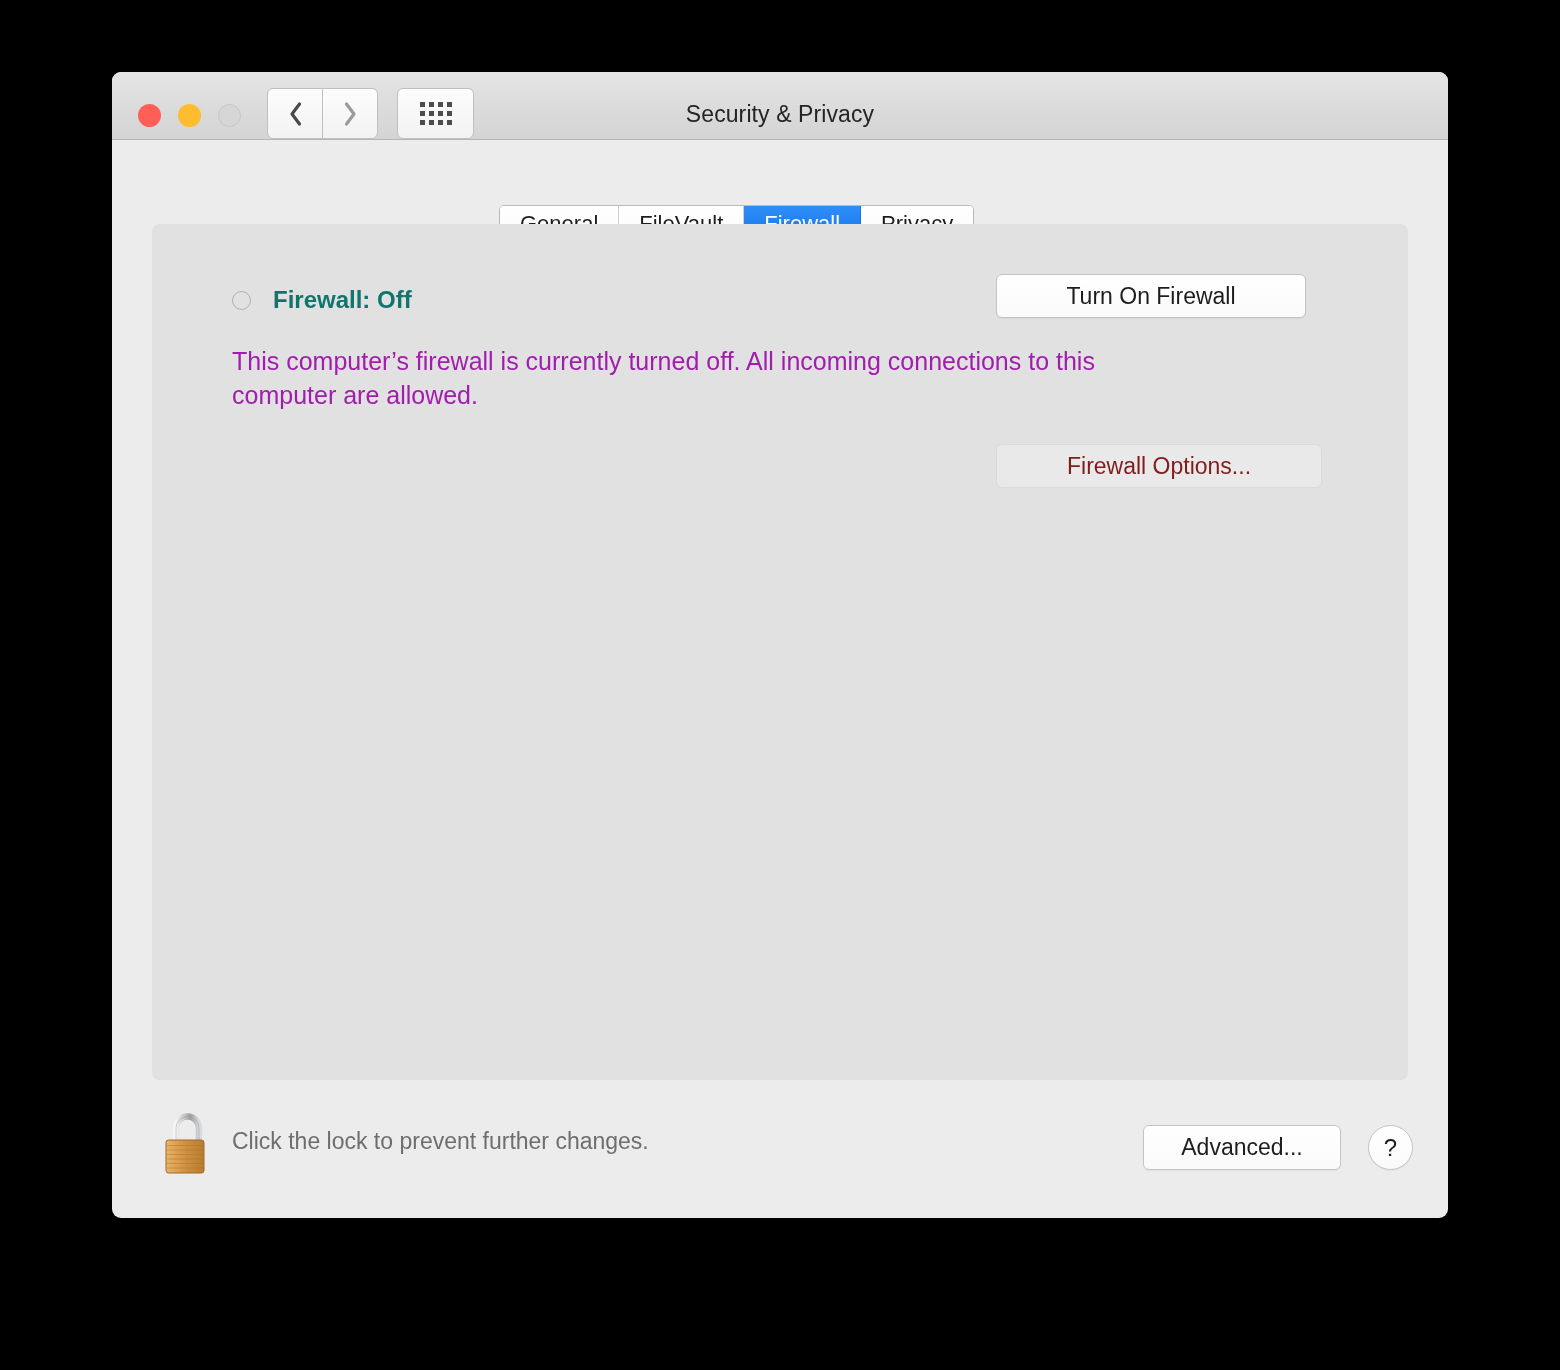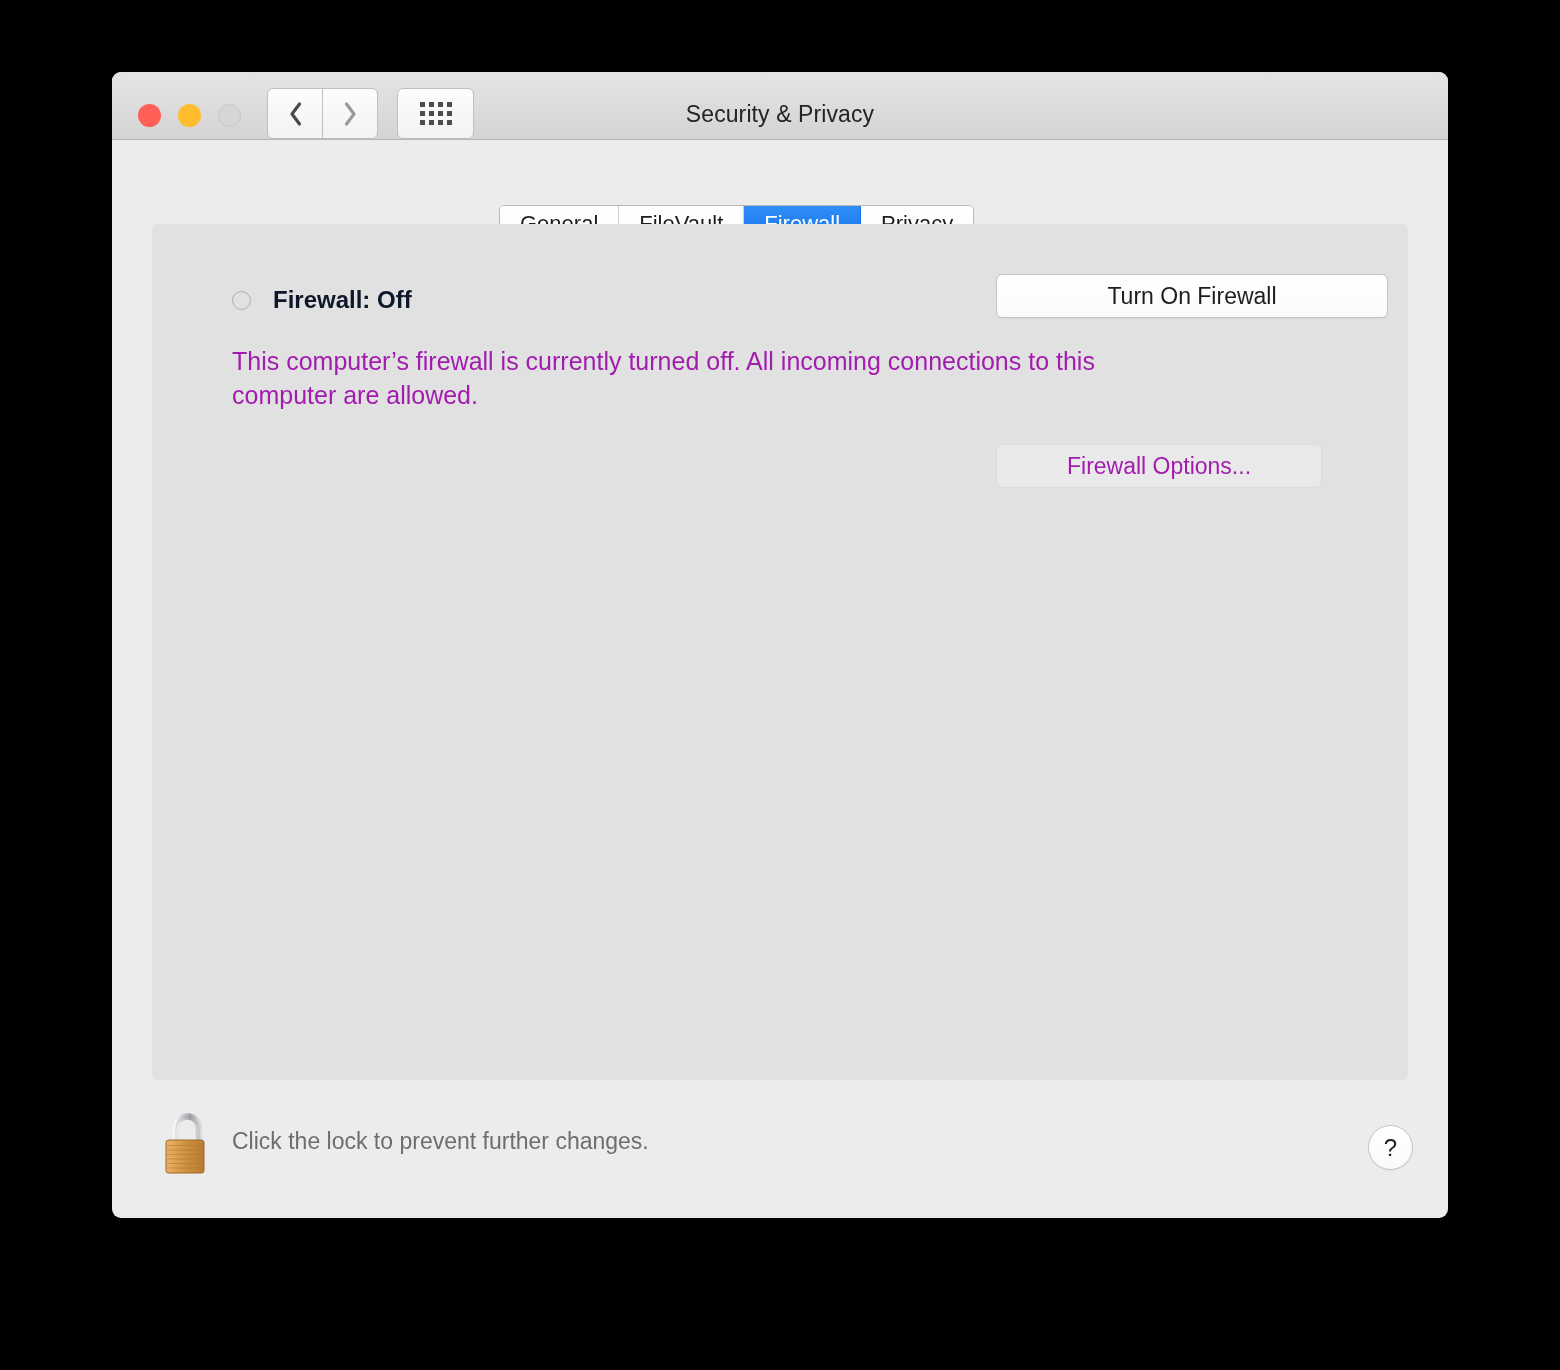--- a/index.html
+++ b/index.html
@@ -161,49 +161,49 @@
   #firewall-status-indicator {
     width: 19px; height: 19px;
     border-radius: 50%;
     border: 1.4px solid #b0b0b0;
     background: transparent;
   }
   #firewall-status-label {
     margin-left: 22px;
     font-size: 24px;
     font-weight: bold;
-    color: #0f172a;
+    color: #0f766e;
   }
 
   .push-button {
     position: absolute;
     background: linear-gradient(to bottom, #ffffff 0%, #fafafa 100%);
     border: 1px solid #c4c4c4;
     border-radius: 6px;
     box-shadow: 0 1px 1px rgba(0,0,0,0.05);
     display: flex;
     align-items: center;
     justify-content: center;
     font-size: 23px;
     color: #1d1d1d;
   }
   #turn-on-firewall-button {
     left: 844px;
     top: 50px;
-    width: 392px;
+    width: 310px;
     height: 44px;
   }
   #firewall-options-button {
     left: 844px;
     top: 220px;
     width: 326px;
     height: 44px;
     background: #e9e9e9;
     border-color: #dadada;
-    color: #a21caf;
+    color: #7f1d1d;
     box-shadow: none;
   }
 
   #firewall-description {
     position: absolute;
     left: 80px;
     top: 120px;
     width: 970px;
     font-size: 25px;
     line-height: 1.36;
@@ -352,17 +352,18 @@
           <line x1="4" y1="44.5" x2="40" y2="44.5"></line>
           <line x1="4" y1="49" x2="40" y2="49"></line>
           <line x1="4" y1="53.5" x2="40" y2="53.5"></line>
           <line x1="4" y1="58" x2="40" y2="58"></line>
         </g>
       </svg>
     </div>
 
     <div id="lock-message">Click the lock to prevent further changes.</div>
 
+    <div class="push-button" id="advanced-button">Advanced...</div>
 
     <div id="help-button">?</div>
   </div>
 
 </div>
 
 </body></html>

